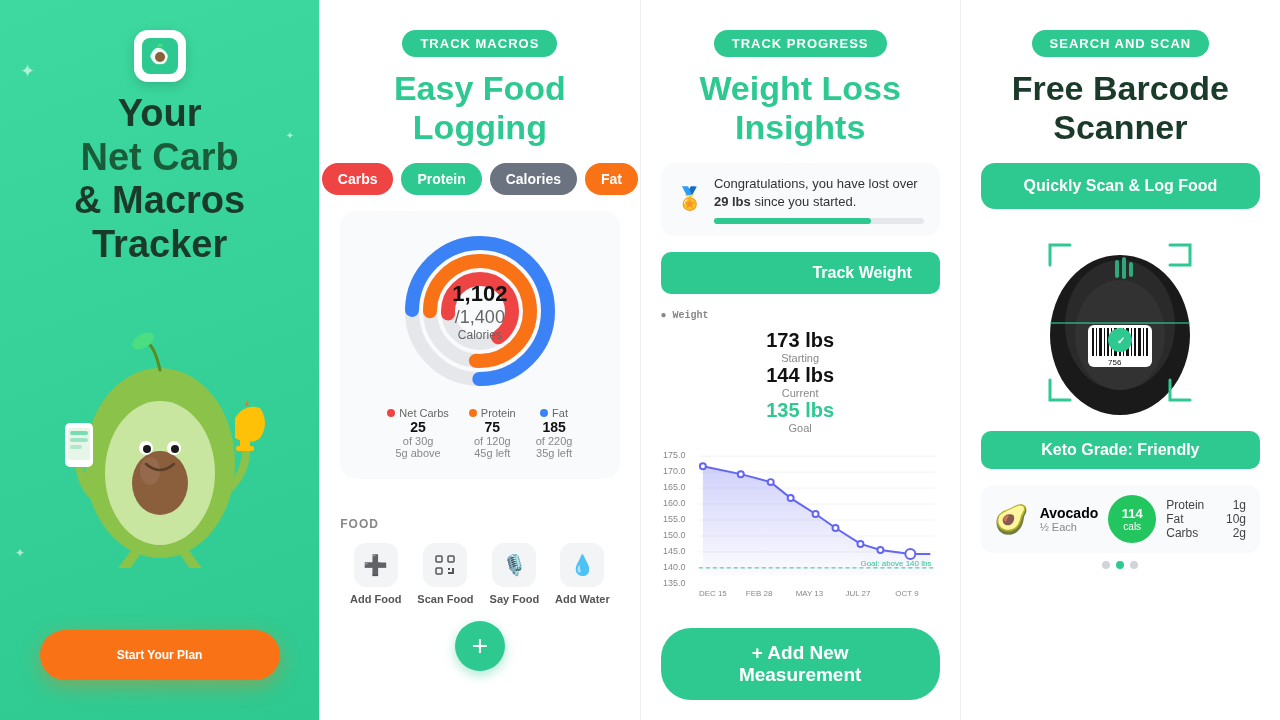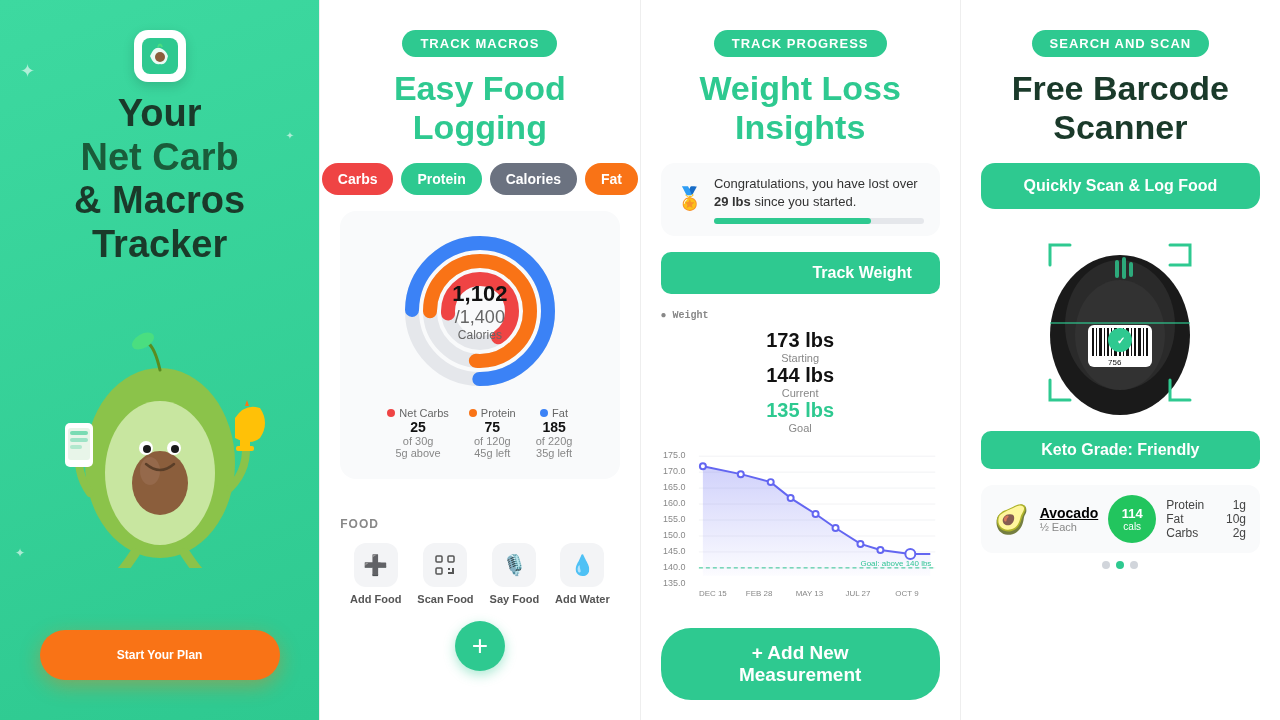--- a/index.html
+++ b/index.html
@@ -737,21 +737,21 @@
       <rect x="102" y="32" width="4" height="22" rx="2" fill="#2ec990" opacity="0.8"></rect>
       <rect x="109" y="37" width="4" height="15" rx="2" fill="#2ec990" opacity="0.8"></rect>
     </svg>
   </div>
 
   <div class="keto-badge">Keto Grade: Friendly</div>
 
   <div class="nutrition-row">
     <div class="avo-small">🥑</div>
     <div style="display:flex;flex-direction:column;">
-      <div style="font-weight:700;font-size:14px;text-decoration:underline;">Avocado</div>
+      <div style="font-weight:700;font-size:14px;">Avocado</div>
       <div style="font-size:11px;color:#888;">½ Each</div>
     </div>
     <div class="cal-badge">
       <div>114</div>
       <span>cals</span>
     </div>
     <div class="nutrition-details">
       <div>
           <span>Protein</span>
           <span>1g</span>

